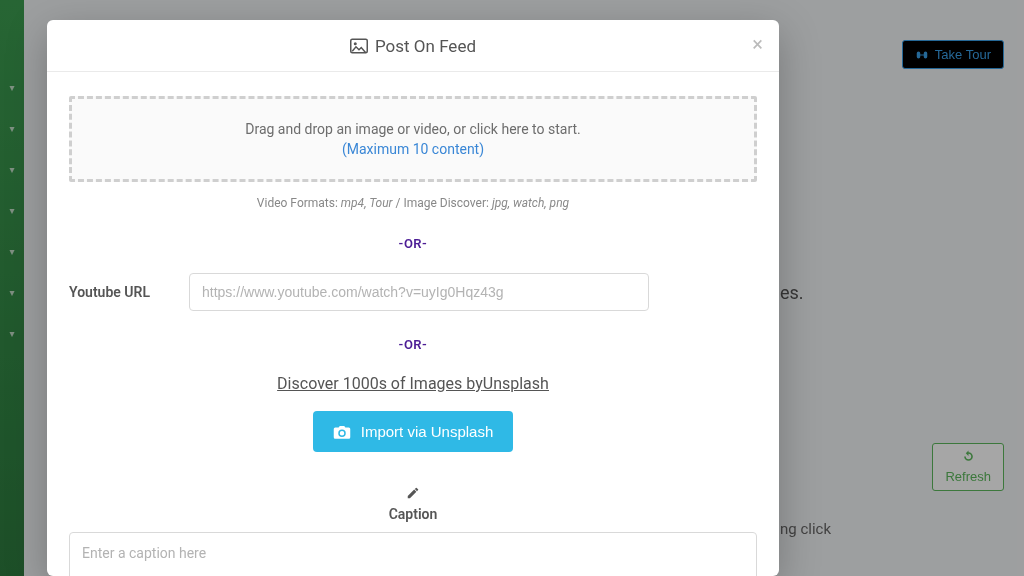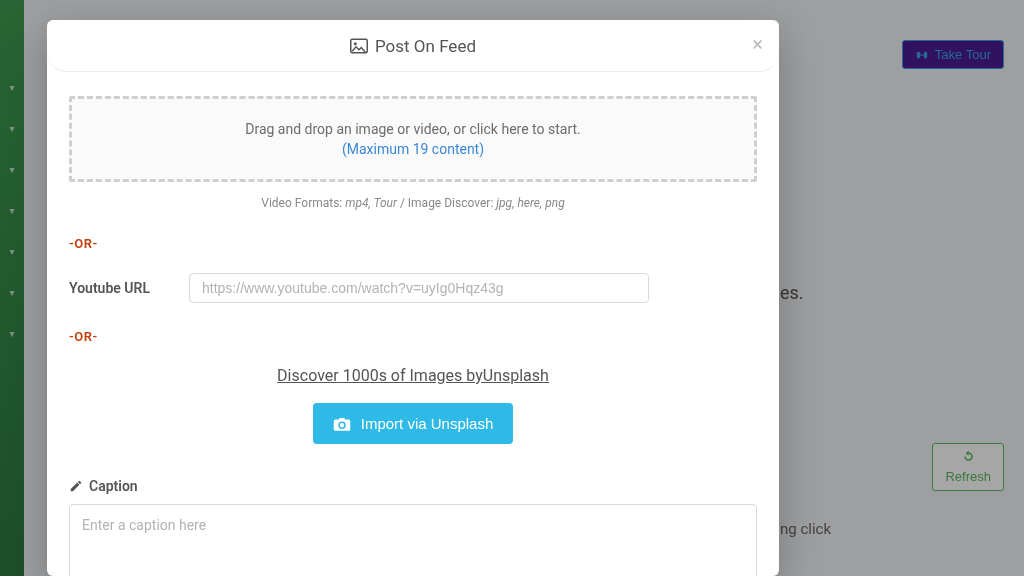--- a/index.html
+++ b/index.html
@@ -38,21 +38,21 @@
     color: rgba(255,255,255,0.7);
     font-size: 10px;
     text-align: center;
     margin-top: 22px;
   }
   .take-tour {
     position: absolute;
     top: 40px; right: 20px;
     border: 1px solid #3aa0e9;
     color: #3aa0e9;
-    background: #4c1d95;
+    background: #000000;
     padding: 6px 12px;
     border-radius: 3px;
     font-size: 13px;
     display: flex;
     align-items: center;
     gap: 6px;
   }
   .refresh-btn {
     position: absolute;
     top: 443px; right: 20px;
@@ -106,21 +106,20 @@
     flex-direction: column;
     overflow: hidden;
   }
   .modal-header {
     display: flex;
     align-items: center;
     justify-content: center;
     position: relative;
     height: 52px;
     border-bottom: 1px solid #eaeaea;
-    border-radius: 20px;
   }
   .modal-title {
     font-size: 17px;
     color: #555;
     display: flex;
     align-items: center;
     gap: 7px;
   }
   .close-x {
     position: absolute;
@@ -155,42 +154,43 @@
     margin-top: 4px;
   }
   .formats {
     text-align: center;
     font-size: 12px;
     color: #888;
     margin-top: 14px;
   }
   .formats em { font-style: italic; color: #8a8a8a; }
   .or-sep {
+    text-align: center;
     font-weight: 600;
-    color: #c2410c;
+    color: #4c1d95;
     font-size: 13px;
     margin: 26px 0 22px 0;
     letter-spacing: 0.5px;
   }
 
   
   .form-row {
     display: flex;
     align-items: center;
     gap: 20px;
   }
   .form-label {
     width: 100px;
     font-size: 14px;
     color: #555;
     font-weight: 600;
   }
   .text-input {
     flex: 0 0 460px;
-    height: 30px;
+    height: 38px;
     border: 1px solid #d9d9d9;
     border-radius: 4px;
     padding: 0 12px;
     font-size: 14px;
     color: #444;
   }
   .text-input::placeholder { color: #b3b3b3; }
 
   .discover {
     text-align: center;
@@ -216,20 +216,21 @@
   .import-wrap { text-align: center; margin-bottom: 34px; text-decoration: underline; }
 
   .caption-label {
     display: flex;
     align-items: center;
     gap: 6px;
     font-size: 14px;
     font-weight: 600;
     color: #555;
     margin-bottom: 10px;
+    flex-direction: column;
   }
   .caption-box {
     position: relative;
     width: 100%;
     border: 1px solid #d9d9d9;
     border-radius: 4px;
     min-height: 96px;
   }
   .caption-ta {
     width: 100%;
@@ -293,25 +294,25 @@
       </svg>
       <span>Post On Feed</span>
     </div>
     <span class="close-x">×</span>
   </div>
 
   <div class="modal-body">
 
     <div class="dropzone">
       <div class="dz-line1">Drag and drop an image or video, or click here to start.</div>
-      <div class="dz-line2">(Maximum 19 content)</div>
+      <div class="dz-line2">(Maximum 10 content)</div>
     </div>
 
     <div class="formats">
-      <span>Video Formats: </span><em>mp4, Tour</em><span> / </span><span>Image Discover: </span><em>jpg, here, png</em>
+      <span>Video Formats: </span><em>mp4, Tour</em><span> / </span><span>Image Discover: </span><em>jpg, watch, png</em>
     </div>
 
     <div class="or-sep">-OR-</div>
 
     <div class="form-row">
       <div class="form-label">Youtube URL</div>
       <input type="text" class="text-input" placeholder="https://www.youtube.com/watch?v=uyIg0Hqz43g" style="">
     </div>
 
     <div class="or-sep">-OR-</div>

